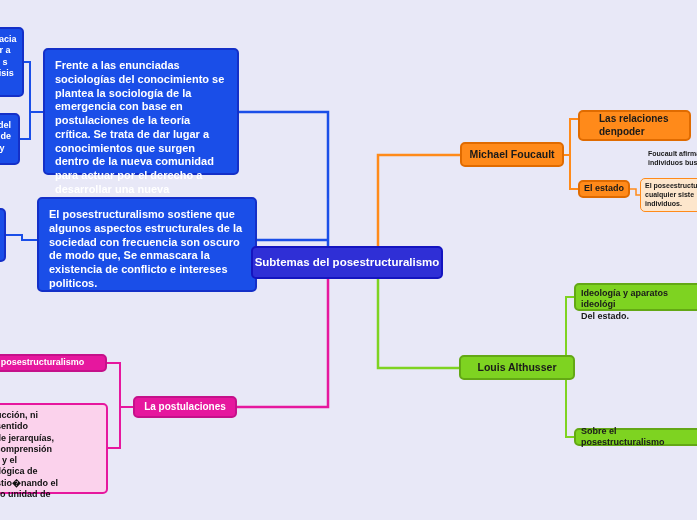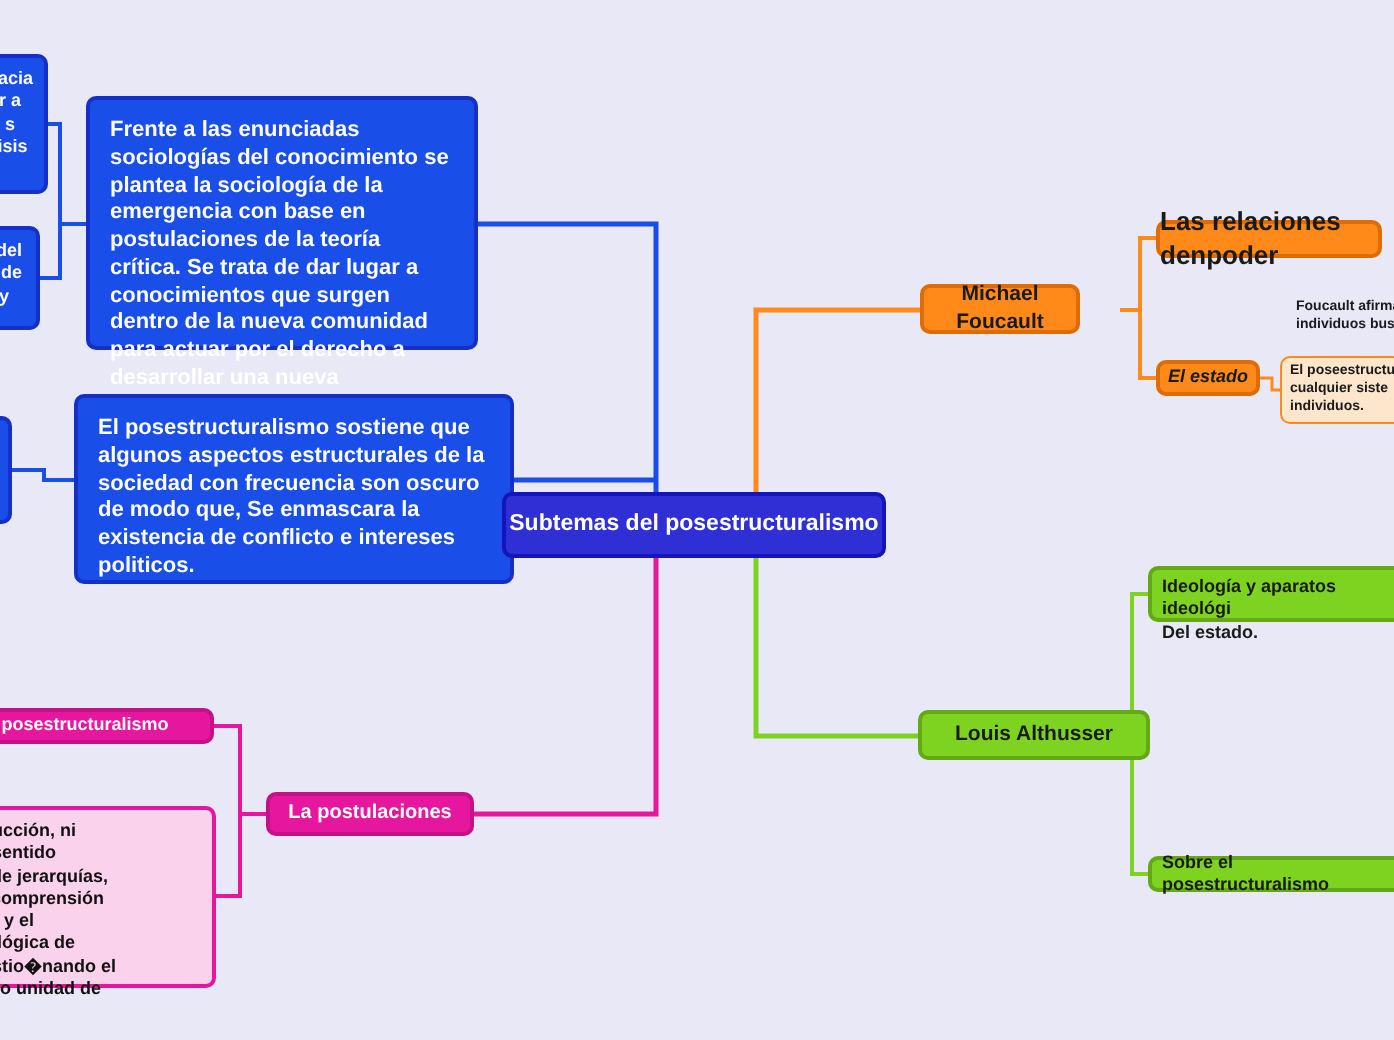--- a/index.html
+++ b/index.html
@@ -67,34 +67,34 @@
     background:#e6179e;border:2px solid #c5108a;color:#ffffff;
     font-size:9px;display:flex;align-items:center;justify-content:center;
   }
   .n-magenta-light{
     left:-68px;top:403px;width:176px;height:91px;
     background:#fbd2ec;border:2px solid #e6179e;color:#111111;
     font-size:9px;padding:5px 6px;font-weight:bold;
   }
   
   .n-orange-main{
-    left:460px;top:142px;width:80px;height:25px;
+    left:460px;top:142px;width:104px;height:25px;
     background:#ff8a1a;border:2px solid #e06b00;color:#1a1a1a;
     font-size:10.5px;display:flex;align-items:center;justify-content:center;
     text-align:center;
   }
   .n-orange-s1{
-    left:578px;top:110px;width:113px;height:19px;
+    left:578px;top:110px;width:113px;height:31px;
     background:#ff8a1a;border:2px solid #e06b00;color:#1a1a1a;
-    font-size:13px;display:flex;align-items:center;padding-left:0;
+    font-size:10px;display:flex;align-items:center;padding-left:19px;
   }
   .n-orange-s2{
     left:578px;top:180px;width:52px;height:18px;
     background:#ff8a1a;border:2px solid #e06b00;color:#1a1a1a;
-    font-size:9px;display:flex;align-items:center;justify-content:center;font-style:italic;
+    font-size:9px;display:flex;align-items:center;justify-content:center;
   }
   .n-orange-leaf1{
     left:645px;top:148px;width:120px;height:24px;
     background:transparent;border:none;color:#1a1a1a;
     font-size:7px;padding:2px 3px;
   }
   .n-orange-leaf2{
     left:640px;top:178px;width:128px;height:34px;
     background:#fde6cc;border:1px solid #ff8a1a;color:#1a1a1a;
     font-size:7px;padding:3px 4px;

